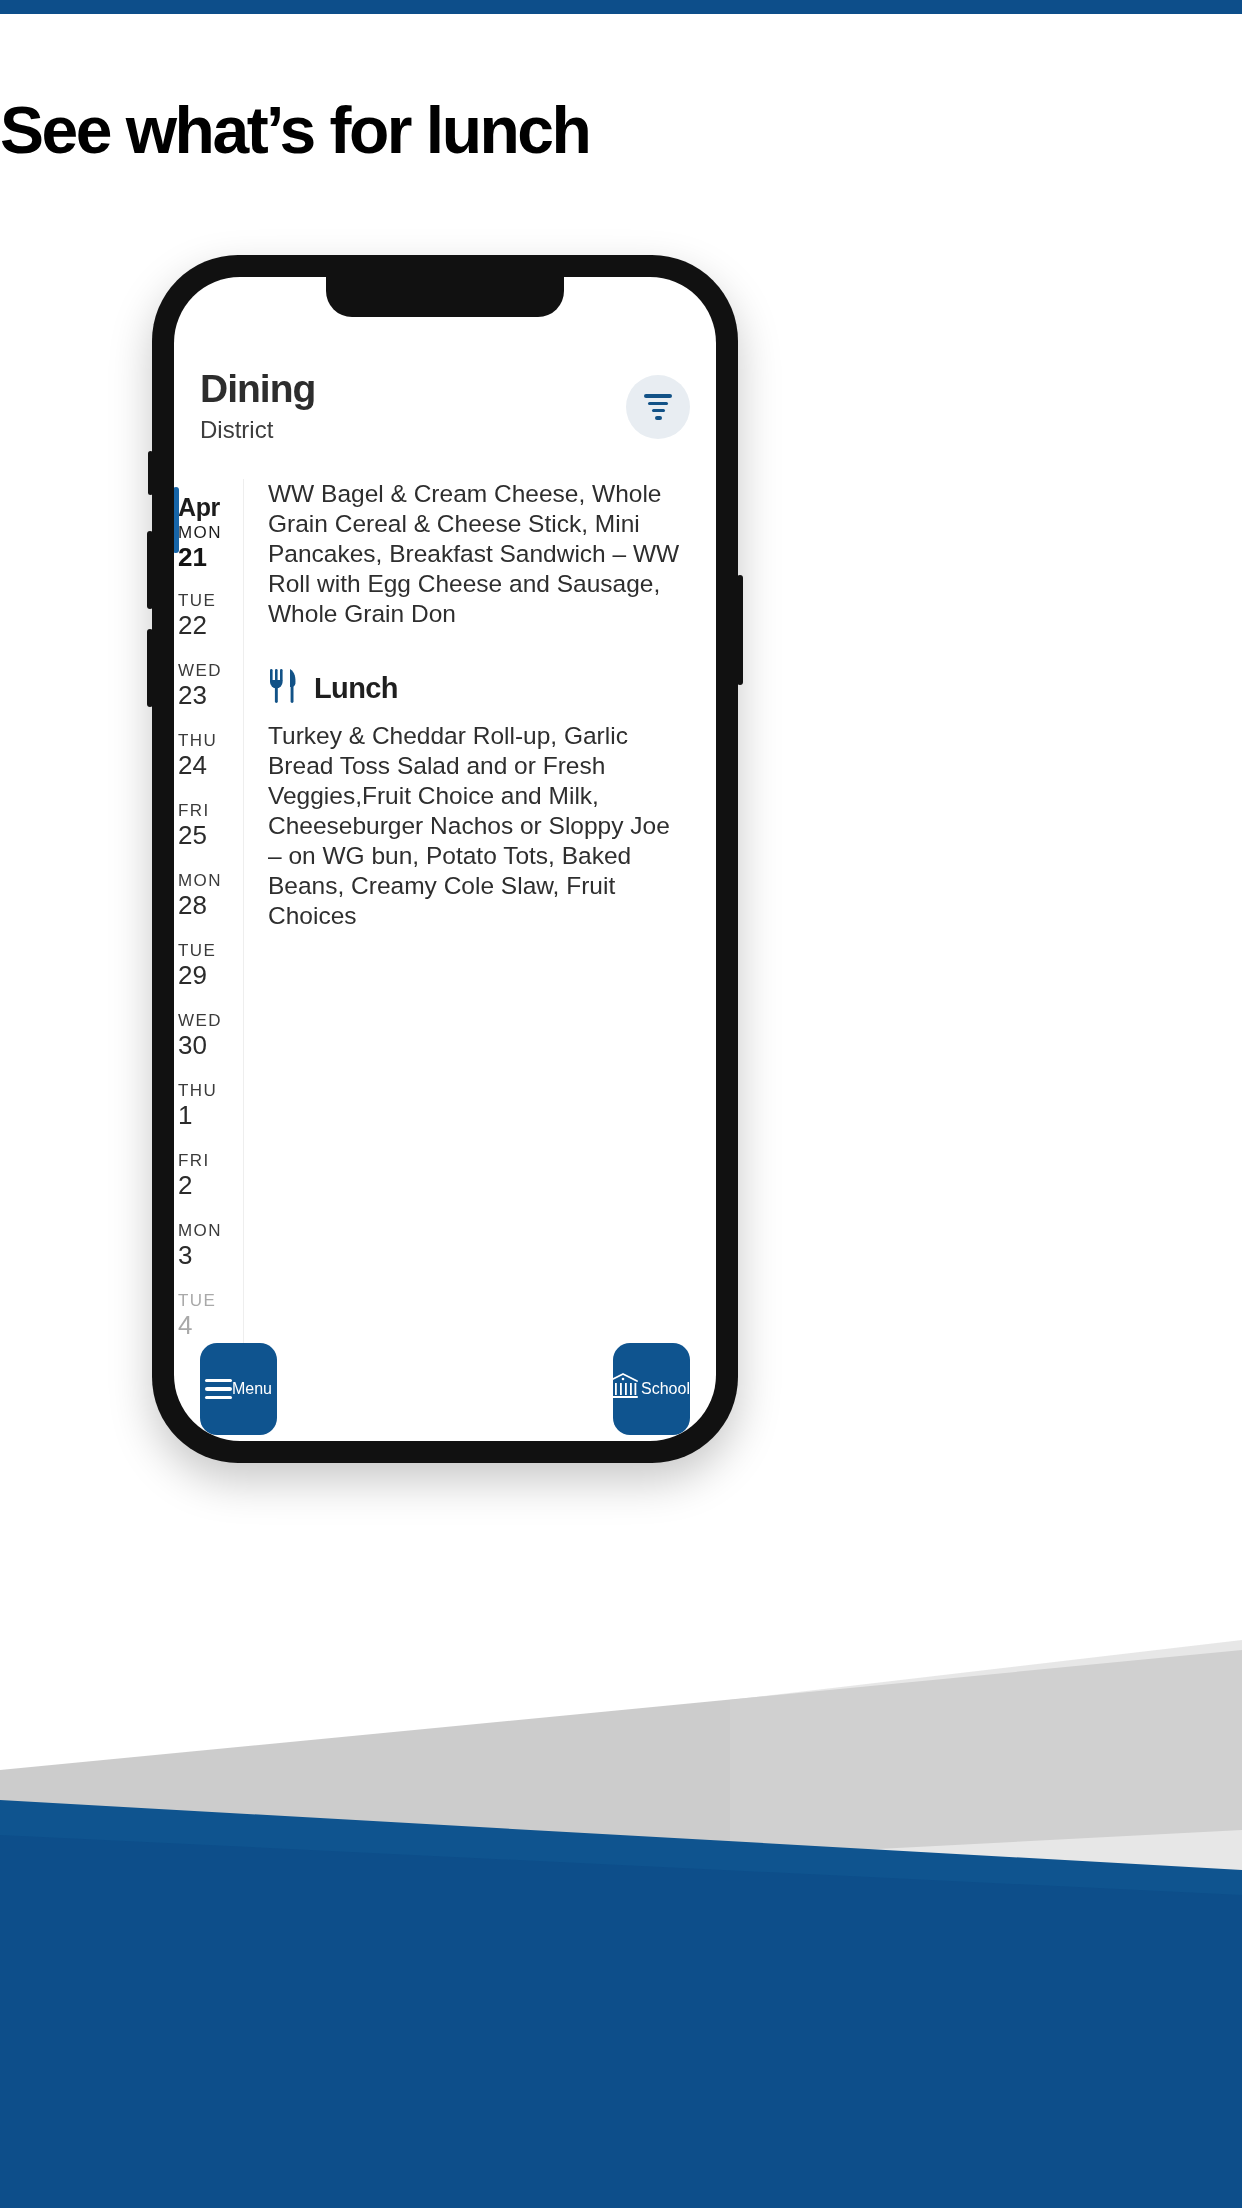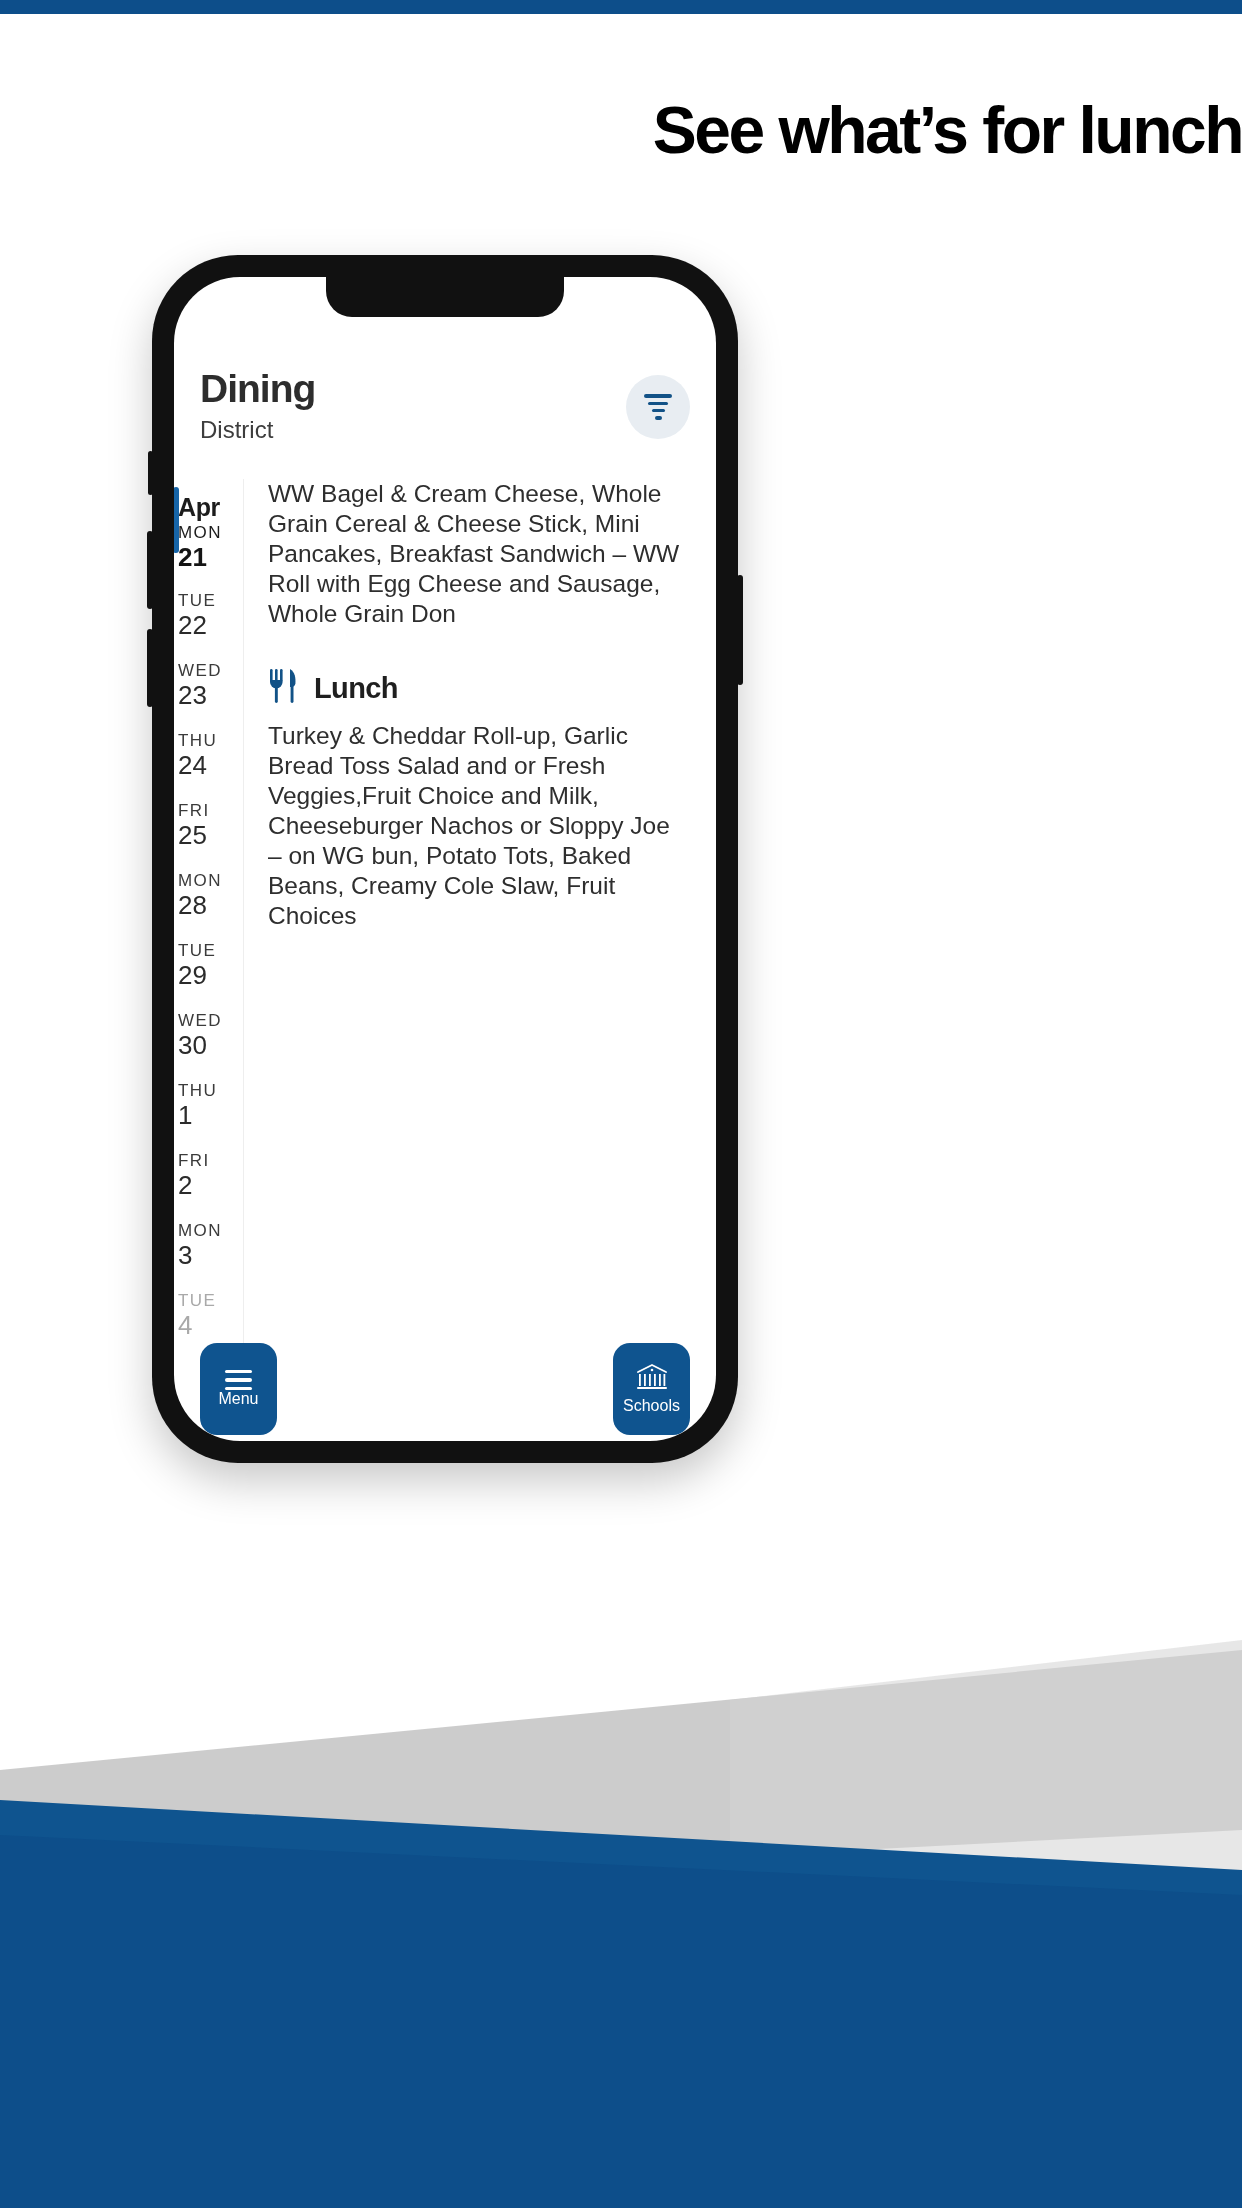--- a/index.html
+++ b/index.html
@@ -12,21 +12,21 @@
 
   
   .top-strip {
     position:absolute; top:0; left:0; width:1242px; height:14px;
     background:#0d4e8a;
   }
 
   
   .headline {
     position:absolute; top:92px; left:0; width:1242px;
-    text-align:right;
+    text-align:left;
     font-size:66px;
     font-weight:bold;
     letter-spacing:-2.5px;
     color:#000000;
     font-family:"Liberation Sans", sans-serif;
   }
 
   
   .bg-shapes { position:absolute; top:0; left:0; width:1242px; height:2208px; overflow:hidden; z-index:0; }
 
@@ -143,21 +143,21 @@
   .usda-link {
     position:absolute; left:0; top:1041px; width:542px;
     text-align:center;
     font-size:25px; font-weight:bold; color:#125287;
     letter-spacing:-0.2px;
   }
   .fab {
     position:absolute;
     width:77px; height:92px; border-radius:17px;
     background:#0f548f;
-    display:flex; flex-direction:column; align-items:center; justify-content:center;
+    display:flex; align-items:center; justify-content:center;
   }
   .fab.menu { left:26px; top:1066px; }
   .fab.schools { right:26px; top:1066px; }
   .fab .flabel { font-size:16px; color:#ffffff; }
   .hamburger { display:flex; flex-direction:column; gap:5px; }
   .hamburger i { display:block; width:27px; height:3.2px; background:#ffffff; border-radius:2px; }
 </style>
 </head>
 <body>
 

